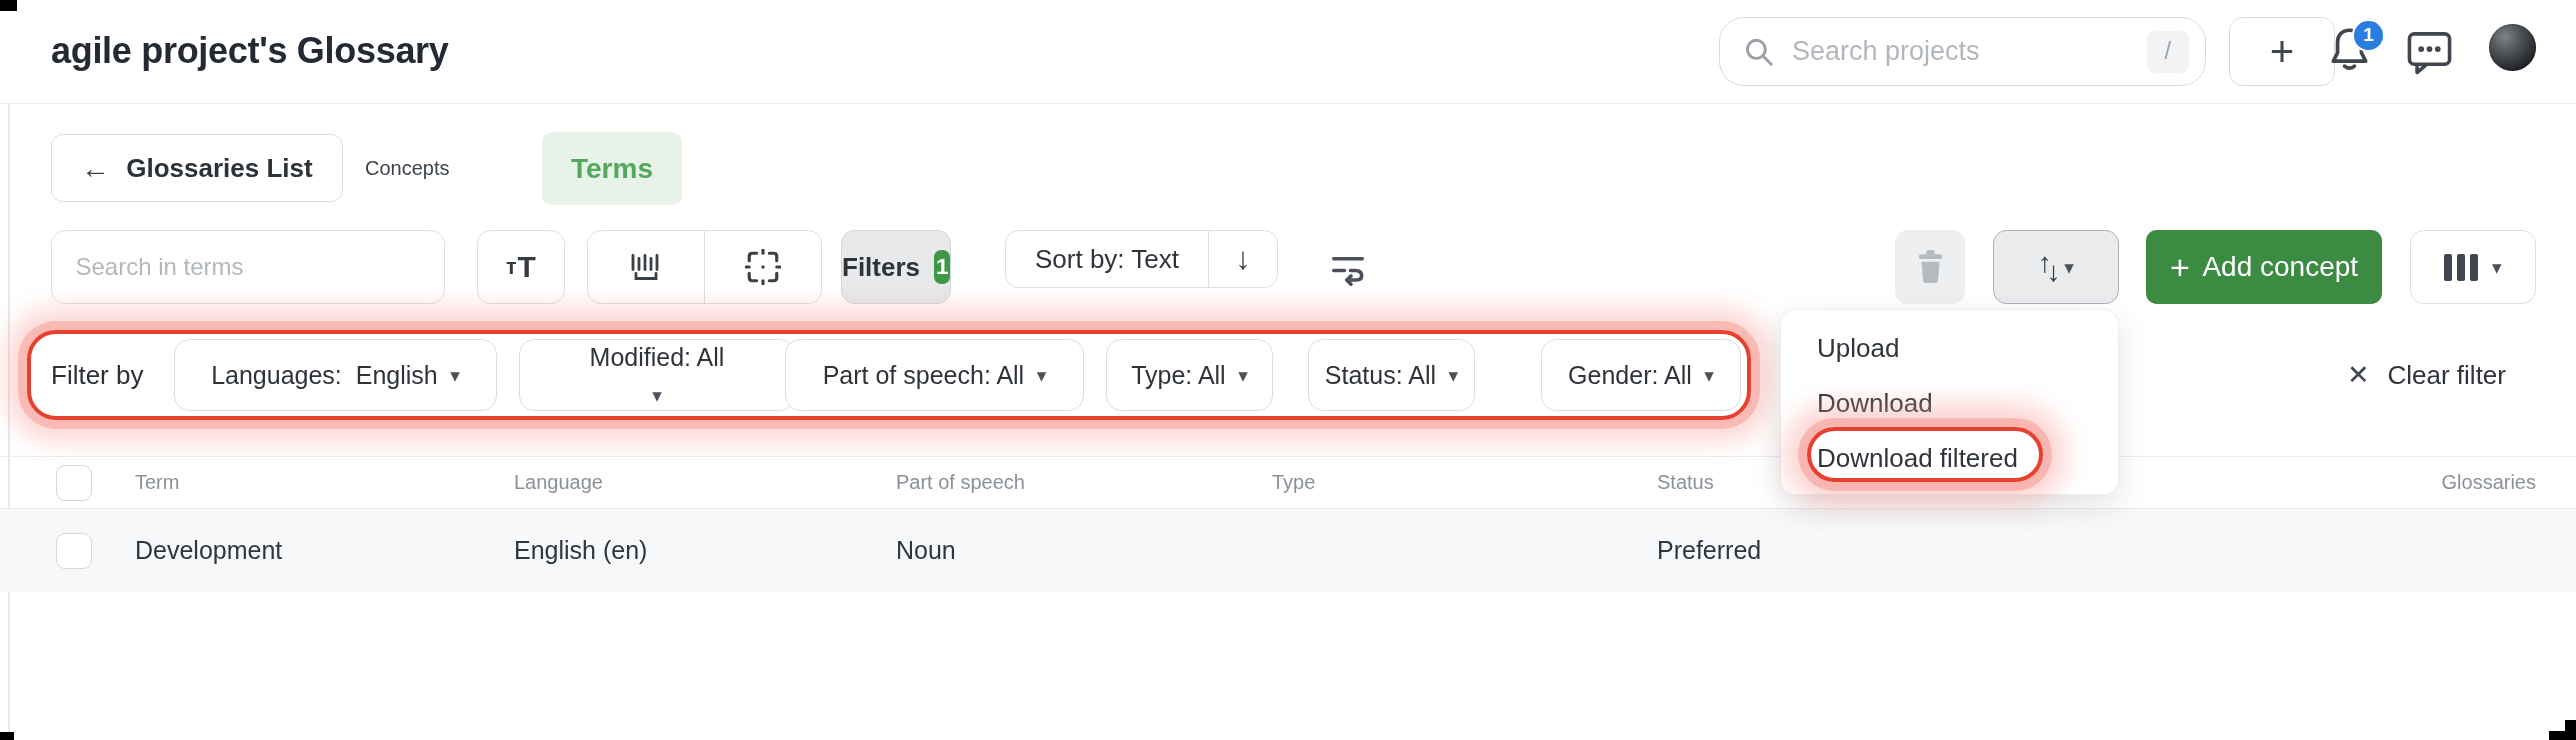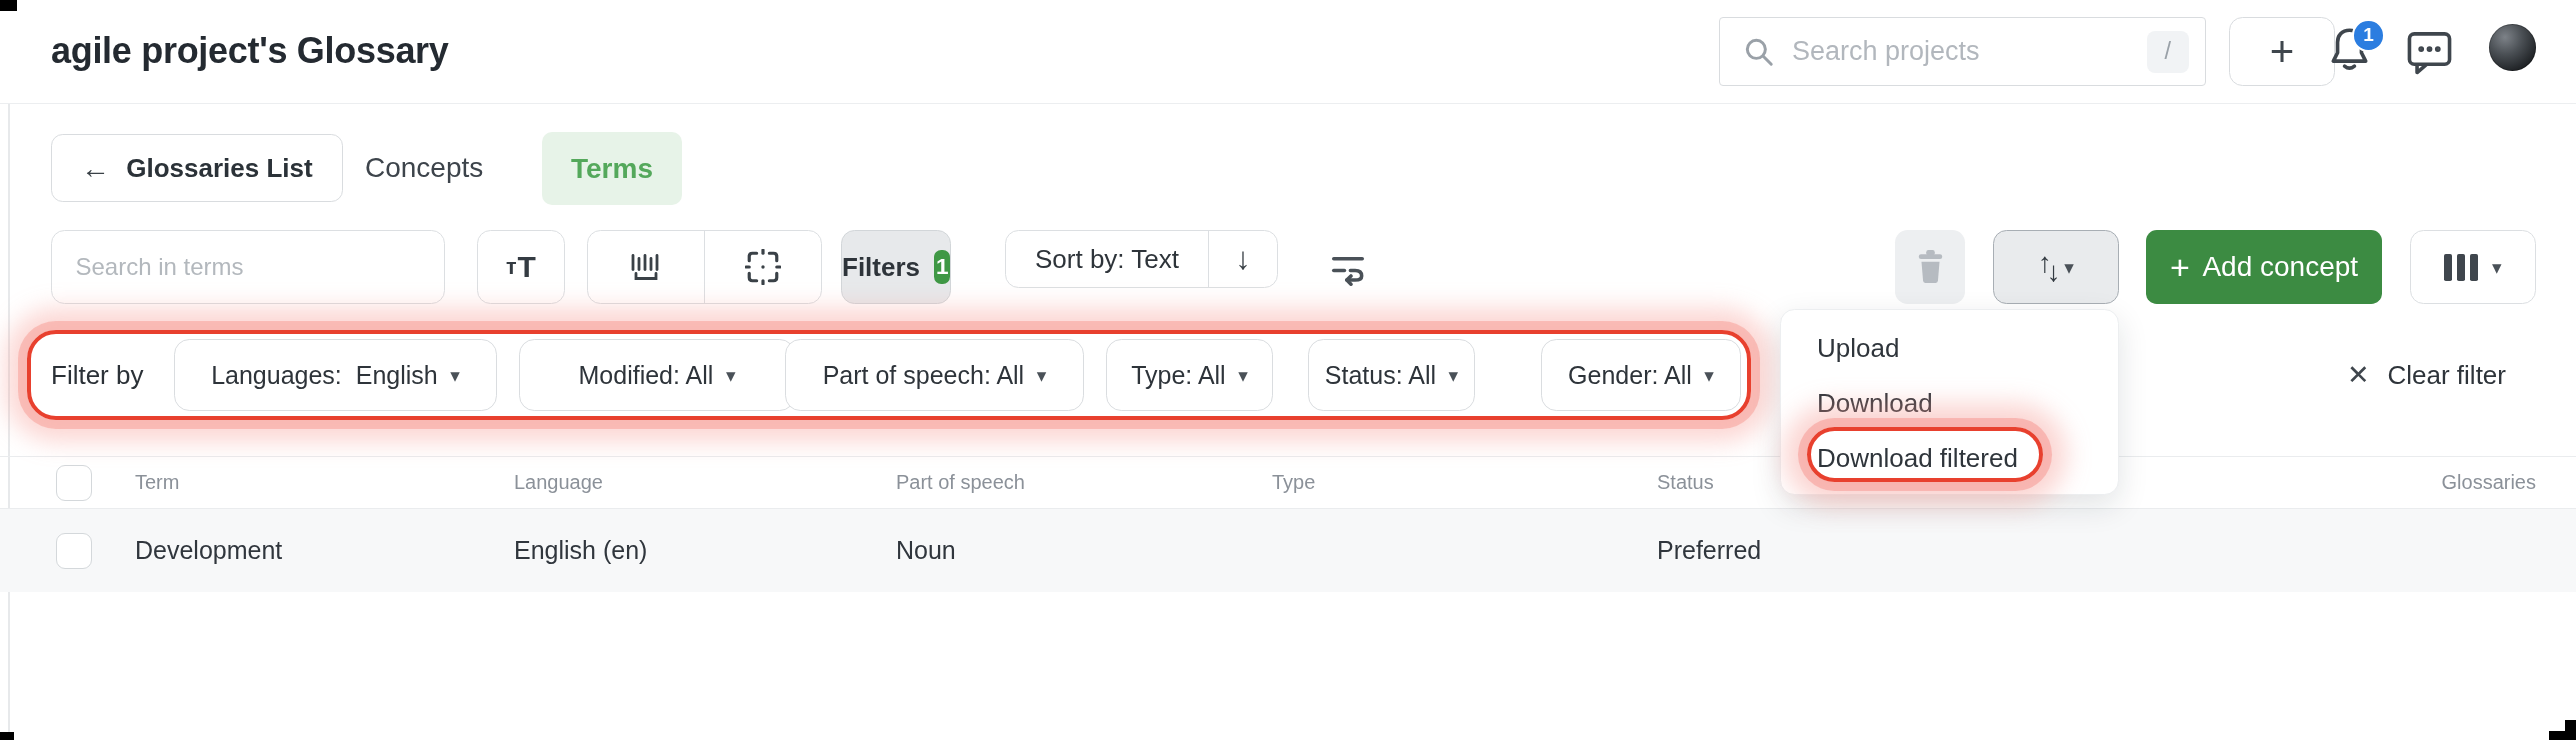--- a/index.html
+++ b/index.html
@@ -11,34 +11,34 @@
   .corner { position: absolute; background: #000; z-index: 50; }
   .corner.tl { left: 0; top: 0; width: 17px; height: 10.8px; }
   .corner.bl { left: 0; bottom: 0; width: 14.4px; height: 8.1px; }
   .corner.br1 { right: 0; bottom: 0; width: 27px; height: 9px; }
   .corner.br2 { right: 0; bottom: 0; width: 10.8px; height: 20px; }
   .left-edge { position: absolute; left: 8.1px; top: 51px; width: 1.8px; height: 682px; background: #e7e9eb; }
 
   
   .header { position: absolute; left: 0; top: 0; right: 0; height: 104px; border-bottom: 1.8px solid #eceef0; background: #fff; }
   .page-title { position: absolute; left: 51px; top: 0; height: 102px; display: flex; align-items: center; font-size: 36px; font-weight: 700; color: #242a31; letter-spacing: -0.3px; }
-  .search-projects { position: absolute; left: 1719px; top: 17px; width: 487px; height: 69px; border: 1.8px solid #d9dcdf; border-radius: 4px; display: flex; align-items: center; padding: 0 16.2px 0 21.7px; background: #fff; }
+  .search-projects { position: absolute; left: 1719px; top: 17px; width: 487px; height: 69px; border: 1.8px solid #d9dcdf; border-radius: 25px; display: flex; align-items: center; padding: 0 16.2px 0 21.7px; background: #fff; }
   .search-projects input { border: 0; outline: 0; flex: 1; font-size: 27px; color: #3a4147; margin-left: 16.2px; font-family: inherit; min-width: 0; }
   .search-projects input::placeholder { color: #b2b7bd; }
   .slash-hint { width: 42px; height: 42px; border-radius: 8.1px; background: #f1f3f5; color: #9aa1a8; font-size: 23.5px; display: flex; align-items: center; justify-content: center; }
   .plus-btn { position: absolute; left: 2229px; top: 17px; width: 106px; height: 69px; border: 1.8px solid #d9dcdf; border-radius: 13.5px; background: #fff; display: flex; align-items: center; justify-content: center; font-size: 42px; font-weight: 400; color: #3f464d; }
   .bell-wrap { position: absolute; left: 2327px; top: 22.6px; width: 56px; height: 60px; }
   .badge { position: absolute; top: -3.6px; right: -1.8px; min-width: 32.5px; height: 32.5px; border-radius: 16.2px; background: #2b7de0; border: 2.7px solid #fff; color: #fff; font-size: 19px; font-weight: 700; display: flex; align-items: center; justify-content: center; }
   .chat-wrap { position: absolute; left: 2406px; top: 30px; width: 47px; height: 45px; }
   .avatar { position: absolute; left: 2489px; top: 23.5px; width: 47px; height: 47px; border-radius: 50%; background: radial-gradient(circle at 34% 28%, #7d8288 0%, #4a4f54 38%, #1d2023 78%); box-shadow: inset 0 0 0 0.9px rgba(0,0,0,.25); }
 
   
   .back-btn { position: absolute; left: 51px; top: 134px; height: 68px; padding: 0 29px; border: 1.8px solid #d9dcdf; border-radius: 11.7px; background: #fff; display: flex; align-items: center; gap: 16.2px; font-size: 26px; font-weight: 700; color: #2b3238; }
   .back-arrow { font-size: 29px; font-weight: 400; color: #3a4147; }
-  .tab-concepts { position: absolute; left: 365px; top: 134px; height: 68px; display: flex; align-items: center; font-size: 28px; color: #3d444b; }
+  .tab-concepts { position: absolute; left: 365px; top: 134px; height: 68px; display: flex; align-items: center; font-size: 20px; color: #3d444b; }
   .tab-terms { position: absolute; left: 542px; top: 132px; height: 73px; padding: 0 29px; background: #e7f3e8; border-radius: 10px; display: flex; align-items: center; font-size: 28px; font-weight: 700; color: #54a85b; }
 
   
   .toolbar-btn { position: absolute; top: 230px; height: 74px; background: #fff; border: 1.8px solid #dcdfe2; border-radius: 13.5px; display: flex; align-items: center; justify-content: center; }
   .terms-search { position: absolute; left: 51px; top: 230px; width: 394px; height: 74px; border: 1.8px solid #dcdfe2; border-radius: 13.5px; display: flex; align-items: center; padding: 0 23.5px; background: #fff; }
   .terms-search input { border: 0; outline: 0; width: 100%; font-size: 24px; color: #3a4147; font-family: inherit; }
   .terms-search input::placeholder { color: #b3b8bd; }
   .matchcase-btn { left: 477px; width: 88px; gap: 0.9px; color: #343b42; font-weight: 700; }
   .mc-small { font-size: 21.7px; } .mc-big { font-size: 30px; }
   .icon-group { position: absolute; left: 587px; top: 230px; width: 235px; height: 74px; border: 1.8px solid #dcdfe2; border-radius: 13.5px; background: #fff; display: flex; }
@@ -58,21 +58,21 @@
   .add-btn { position: absolute; left: 2146px; top: 230px; width: 236px; height: 74px; background: #3c8b42; border-radius: 10.8px; display: flex; align-items: center; justify-content: center; gap: 12.6px; color: #fff; font-size: 28px; font-weight: 400; }
   .add-plus { font-size: 34px; font-weight: 400; }
   .cols-btn { left: 2410px; width: 126px; gap: 14.4px; }
   .cols-icon { display: flex; gap: 4.5px; }
   .cols-icon i { width: 8.1px; height: 27px; background: #3f464d; border-radius: 1.8px; }
 
   
   .filter-annotation { position: absolute; left: 27px; top: 330px; width: 1724px; height: 90px; border: 4.5px solid #e8402e; border-radius: 29px; box-shadow: 0 0 0 9px rgba(246,150,143,.48), 0 0 23.5px 21.7px rgba(246,150,143,.38); z-index: 1; pointer-events: none; }
   .filter-by { position: absolute; left: 51px; top: 339px; height: 72px; display: flex; align-items: center; font-size: 26px; color: #2b3137; z-index: 2; }
   .fdrop { position: absolute; top: 339px; height: 72px; background: #fff; border: 1.8px solid #dadde0; border-radius: 15.3px; display: flex; align-items: center; justify-content: center; gap: 12.6px; font-size: 25px; color: #2e343a; z-index: 2; white-space: pre; }
-  .fd-lang { left: 174px; width: 323px; } .fd-mod { left: 519px; width: 276px; }
+  .fd-lang { left: 174px; width: 323px; } .fd-mod { left: 519px; width: 276px; flex-direction: column; }
   .fd-pos { left: 785px; width: 299px; } .fd-type { left: 1106px; width: 167px; }
   .fd-status { left: 1308px; width: 167px; } .fd-gender { left: 1541px; width: 200px; }
   .clear-filter { position: absolute; right: 70px; top: 339px; height: 72px; display: flex; align-items: center; gap: 18px; font-size: 26px; color: #2e343a; z-index: 2; }
   .clear-x { font-size: 27px; color: #3f464d; }
 
   
   .menu { position: absolute; left: 1780px; top: 309px; width: 339px; height: 186px; background: #fff; border: 0.9px solid #eceef0; border-radius: 14.4px; box-shadow: 0 10.8px 31px rgba(20,30,40,.12); z-index: 10; padding-top: 10.8px; }
   .menu-item { height: 55px; display: flex; align-items: center; padding-left: 36px; font-size: 26px; color: #2f353b; }
   .pill-annotation { position: absolute; left: 1807px; top: 427px; width: 236px; height: 55px; border: 4.5px solid #e8402e; border-radius: 28px; box-shadow: 0 0 0 9px rgba(246,150,143,.52), 0 0 25px 23.5px rgba(246,150,143,.40); z-index: 11; pointer-events: none; }
 

